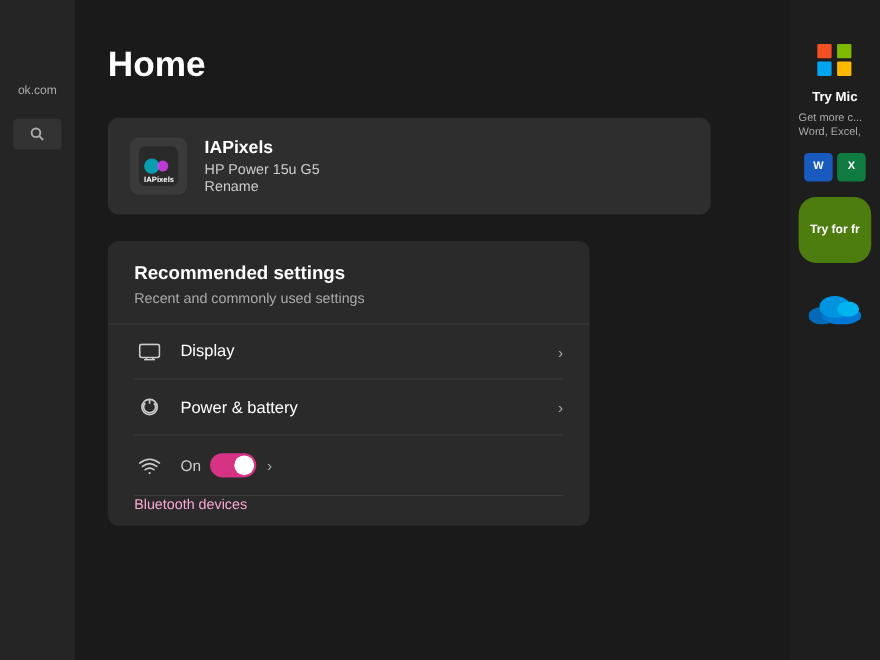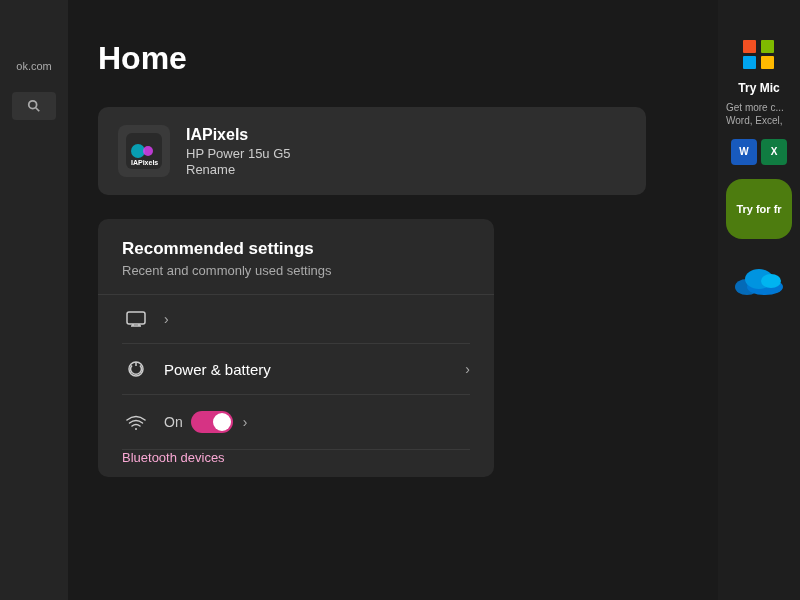--- a/index.html
+++ b/index.html
@@ -17,21 +17,21 @@
     .sidebar {
       position: absolute;
       left: 0;
       top: 0;
       width: 68px;
       height: 100%;
       background: #252525;
       display: flex;
       flex-direction: column;
       align-items: center;
-      padding-top: 60px;
+      padding-top: 76px;
       gap: 20px;
     }
 
     .sidebar-text {
       color: #aaa;
       font-size: 11px;
       writing-mode: horizontal-tb;
     }
 
     .search-box {
@@ -115,21 +115,21 @@
       color: #cccccc;
       font-size: 13px;
       margin-top: 1px;
     }
 
     
     .settings-panel {
       background: #2a2a2a;
       border-radius: 10px;
       padding: 20px 24px 0 24px;
-      width: 396px;
+      width: 438px;
     }
 
     .settings-title {
       color: #ffffff;
       font-size: 17px;
       font-weight: 600;
       margin-bottom: 4px;
     }
 
     .settings-subtitle {
@@ -347,20 +347,21 @@
 
     <div class="settings-item">
       <div class="item-icon">
         <svg width="20" height="16" viewBox="0 0 20 16" fill="none" stroke="#ccc" stroke-width="1.5">
           <rect x="1" y="1" width="18" height="12" rx="2"></rect>
           <line x1="7" y1="13" x2="7" y2="15"></line>
           <line x1="13" y1="13" x2="13" y2="15"></line>
           <line x1="5" y1="15" x2="15" y2="15"></line>
         </svg>
       </div>
+      <span class="item-label">Display</span>
       <span class="chevron">›</span>
     </div>
 
     <div class="settings-item">
       <div class="item-icon">
         <svg width="18" height="18" viewBox="0 0 18 18" fill="none" stroke="#ccc" stroke-width="1.5">
           <circle cx="9" cy="9" r="7"></circle>
           <line x1="9" y1="2" x2="9" y2="6"></line>
           <path d="M5 5.5 Q2 9 5 12.5 Q9 16 13 12.5 Q16 9 13 5.5" fill="none"></path>
         </svg>

